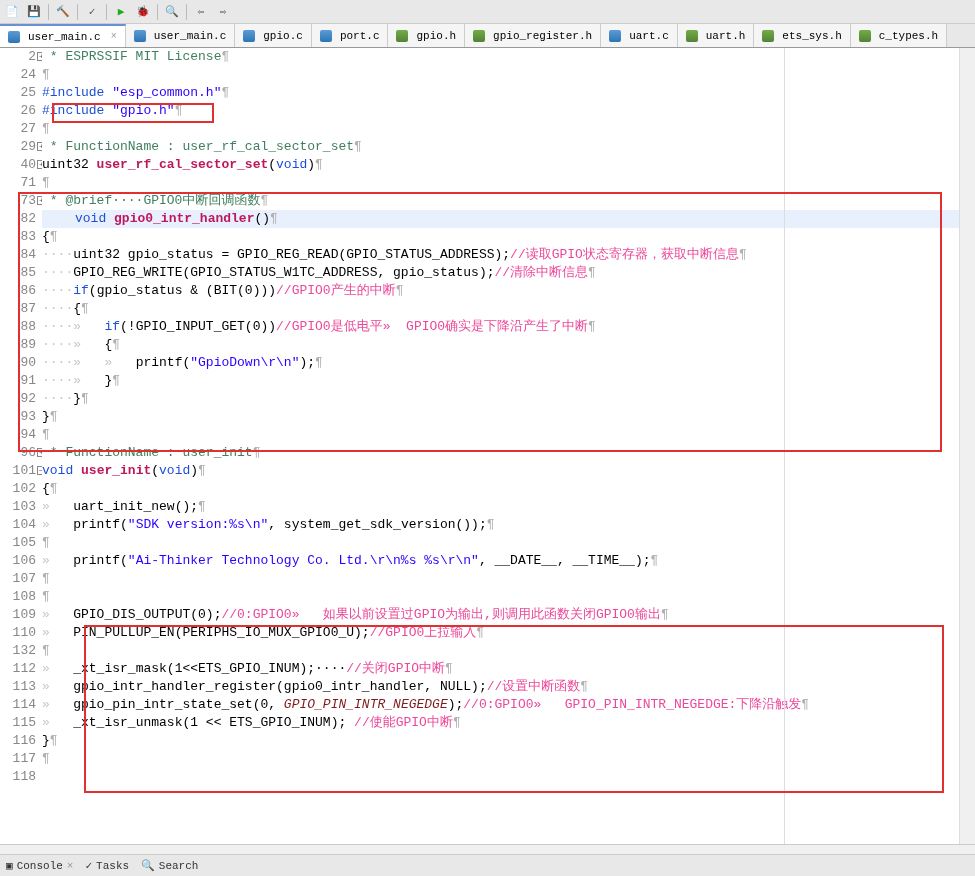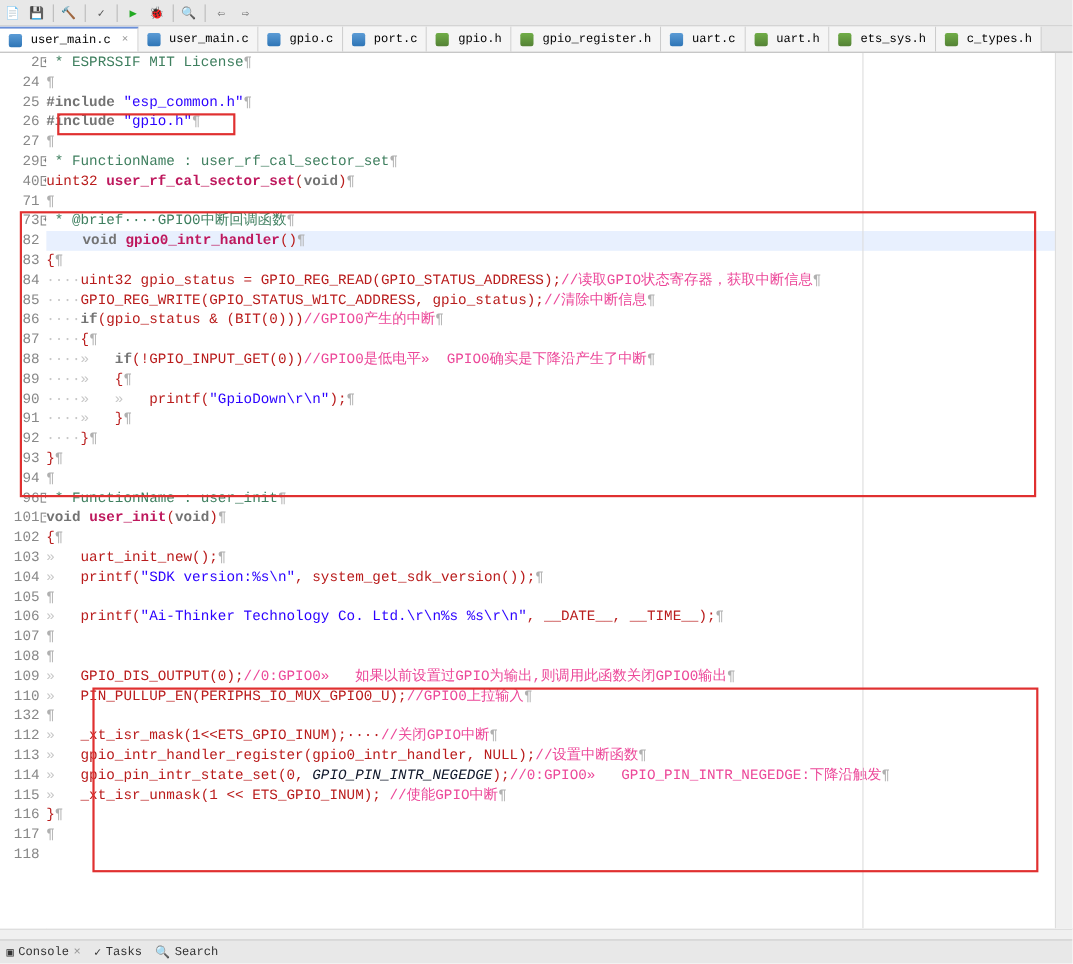--- a/index.html
+++ b/index.html
@@ -15,27 +15,27 @@
 .h-icon { background: linear-gradient(#70ad47,#548235); border-radius: 2px; }
 .tab-close { color: #999; font-size: 10px; margin-left: 2px; }
 .editor-wrap { display: flex; height: 796px; background: #fff; position: relative; }
 .gutter { width: 42px; background: #fff; text-align: right; padding-right: 6px; color: #888; user-select: none; }
 .code-area { flex: 1; position: relative; background: #fff; overflow: hidden; }
 .line { height: 18px; line-height: 18px; white-space: pre; }
 .gutter .line { position: relative; }
 .fold-mark { position: absolute; right: -10px; top: 4px; width: 9px; height: 9px; border: 1px solid #888; background: #fff; font-size: 8px; line-height: 7px; text-align: center; color: #555; }
 .hl-line { background: #e8f0fe; padding-left: 33px; }
 .ws { color: #c8c8c8; }
-.kw { color: #737373; font-weight: bold; }
+.kw { color: #1d4ed8; font-weight: normal; }
 .str { color: #2a00ff; }
 .cmt { color: #3f7f5f; }
 .cmt-cn { color: #ec4899; font-family: Liberation Mono, monospace; }
 .func { color: #be185d; font-weight: bold; }
-.plain { color: #b91c1c; }
-.ital { font-style: italic; color: #0f172a; }
+.plain { color: #000000; }
+.ital { font-style: italic; color: #7f1d1d; }
 .redbox { position: absolute; border: 2px solid #e03030; pointer-events: none; }
 .margin-right { position: absolute; top: 0; right: 190px; width: 1px; height: 100%; background: #ddd; }
 .bottom-tabs { display: flex; height: 22px; background: #e8e8e8; border-top: 1px solid #ccc; align-items: center; padding: 0 6px; gap: 12px; font-size: 11px; }
 .bottom-tab { display: flex; align-items: center; gap: 4px; color: #333; }
 .nl { color: #b0b0b0; }
 .scrollbar-v { position: absolute; right: 0; top: 0; width: 16px; height: 100%; background: #f0f0f0; border-left: 1px solid #ddd; }
 </style>
 </head>
 <body>
 

